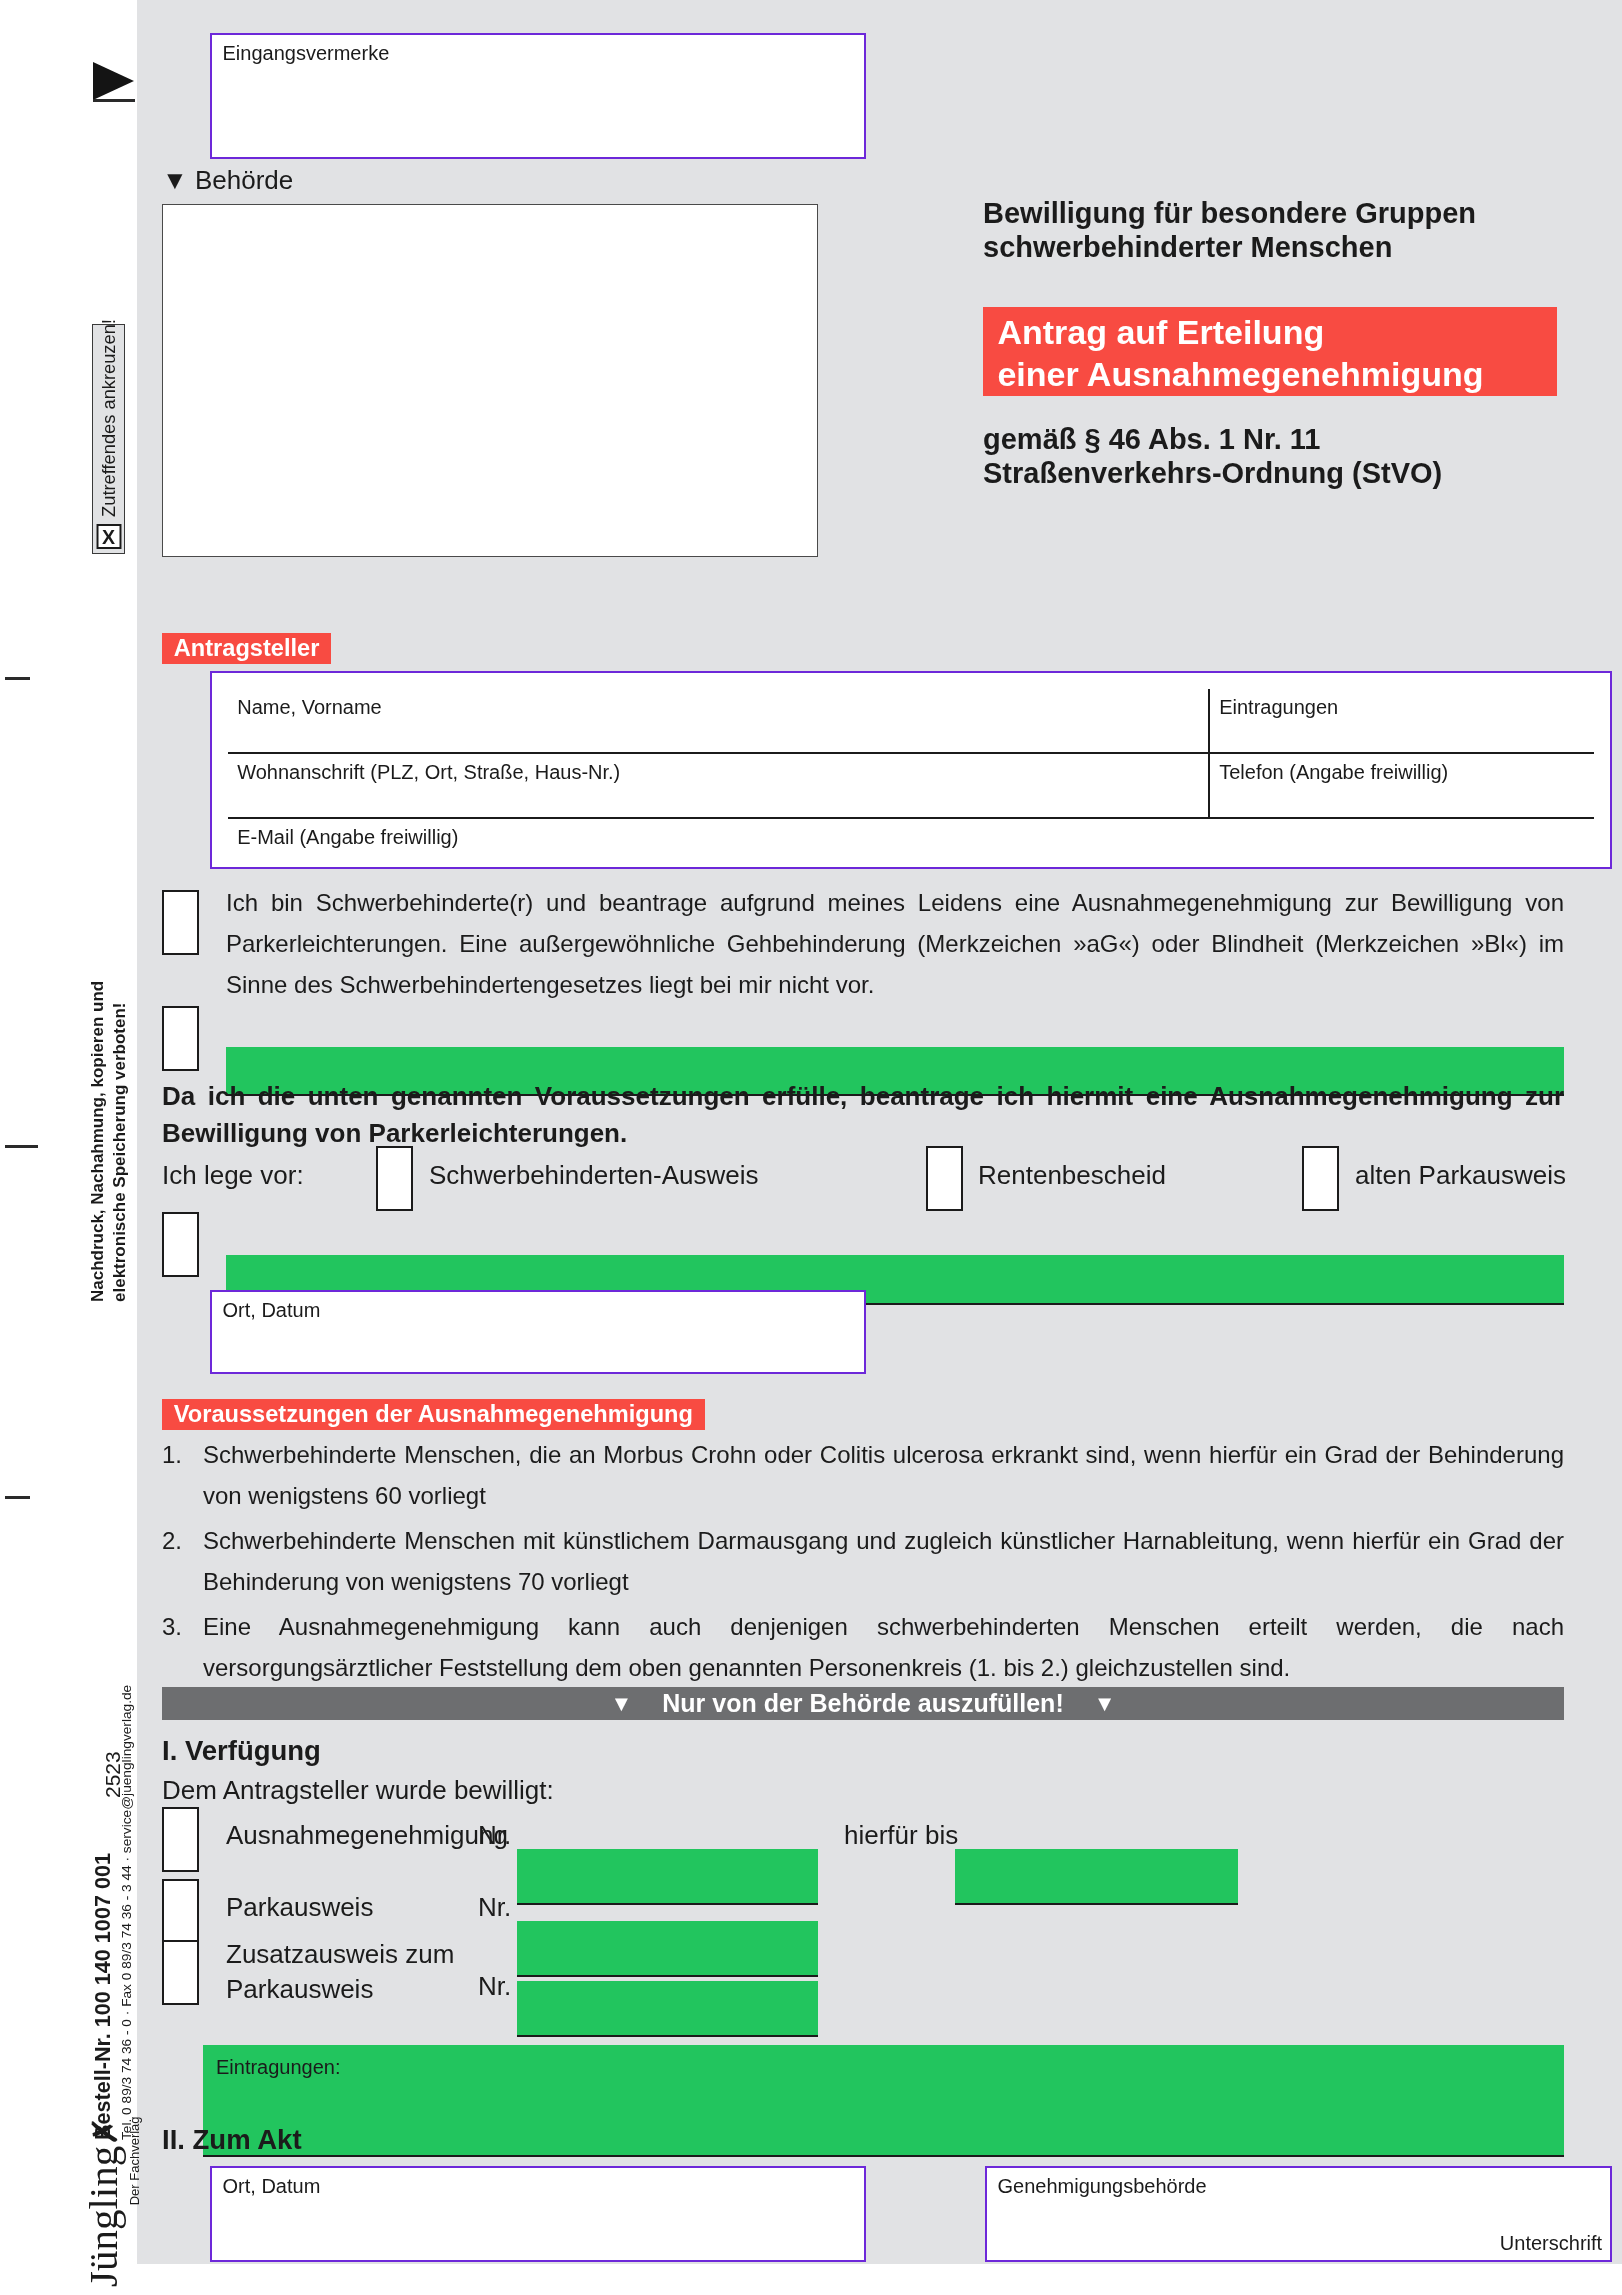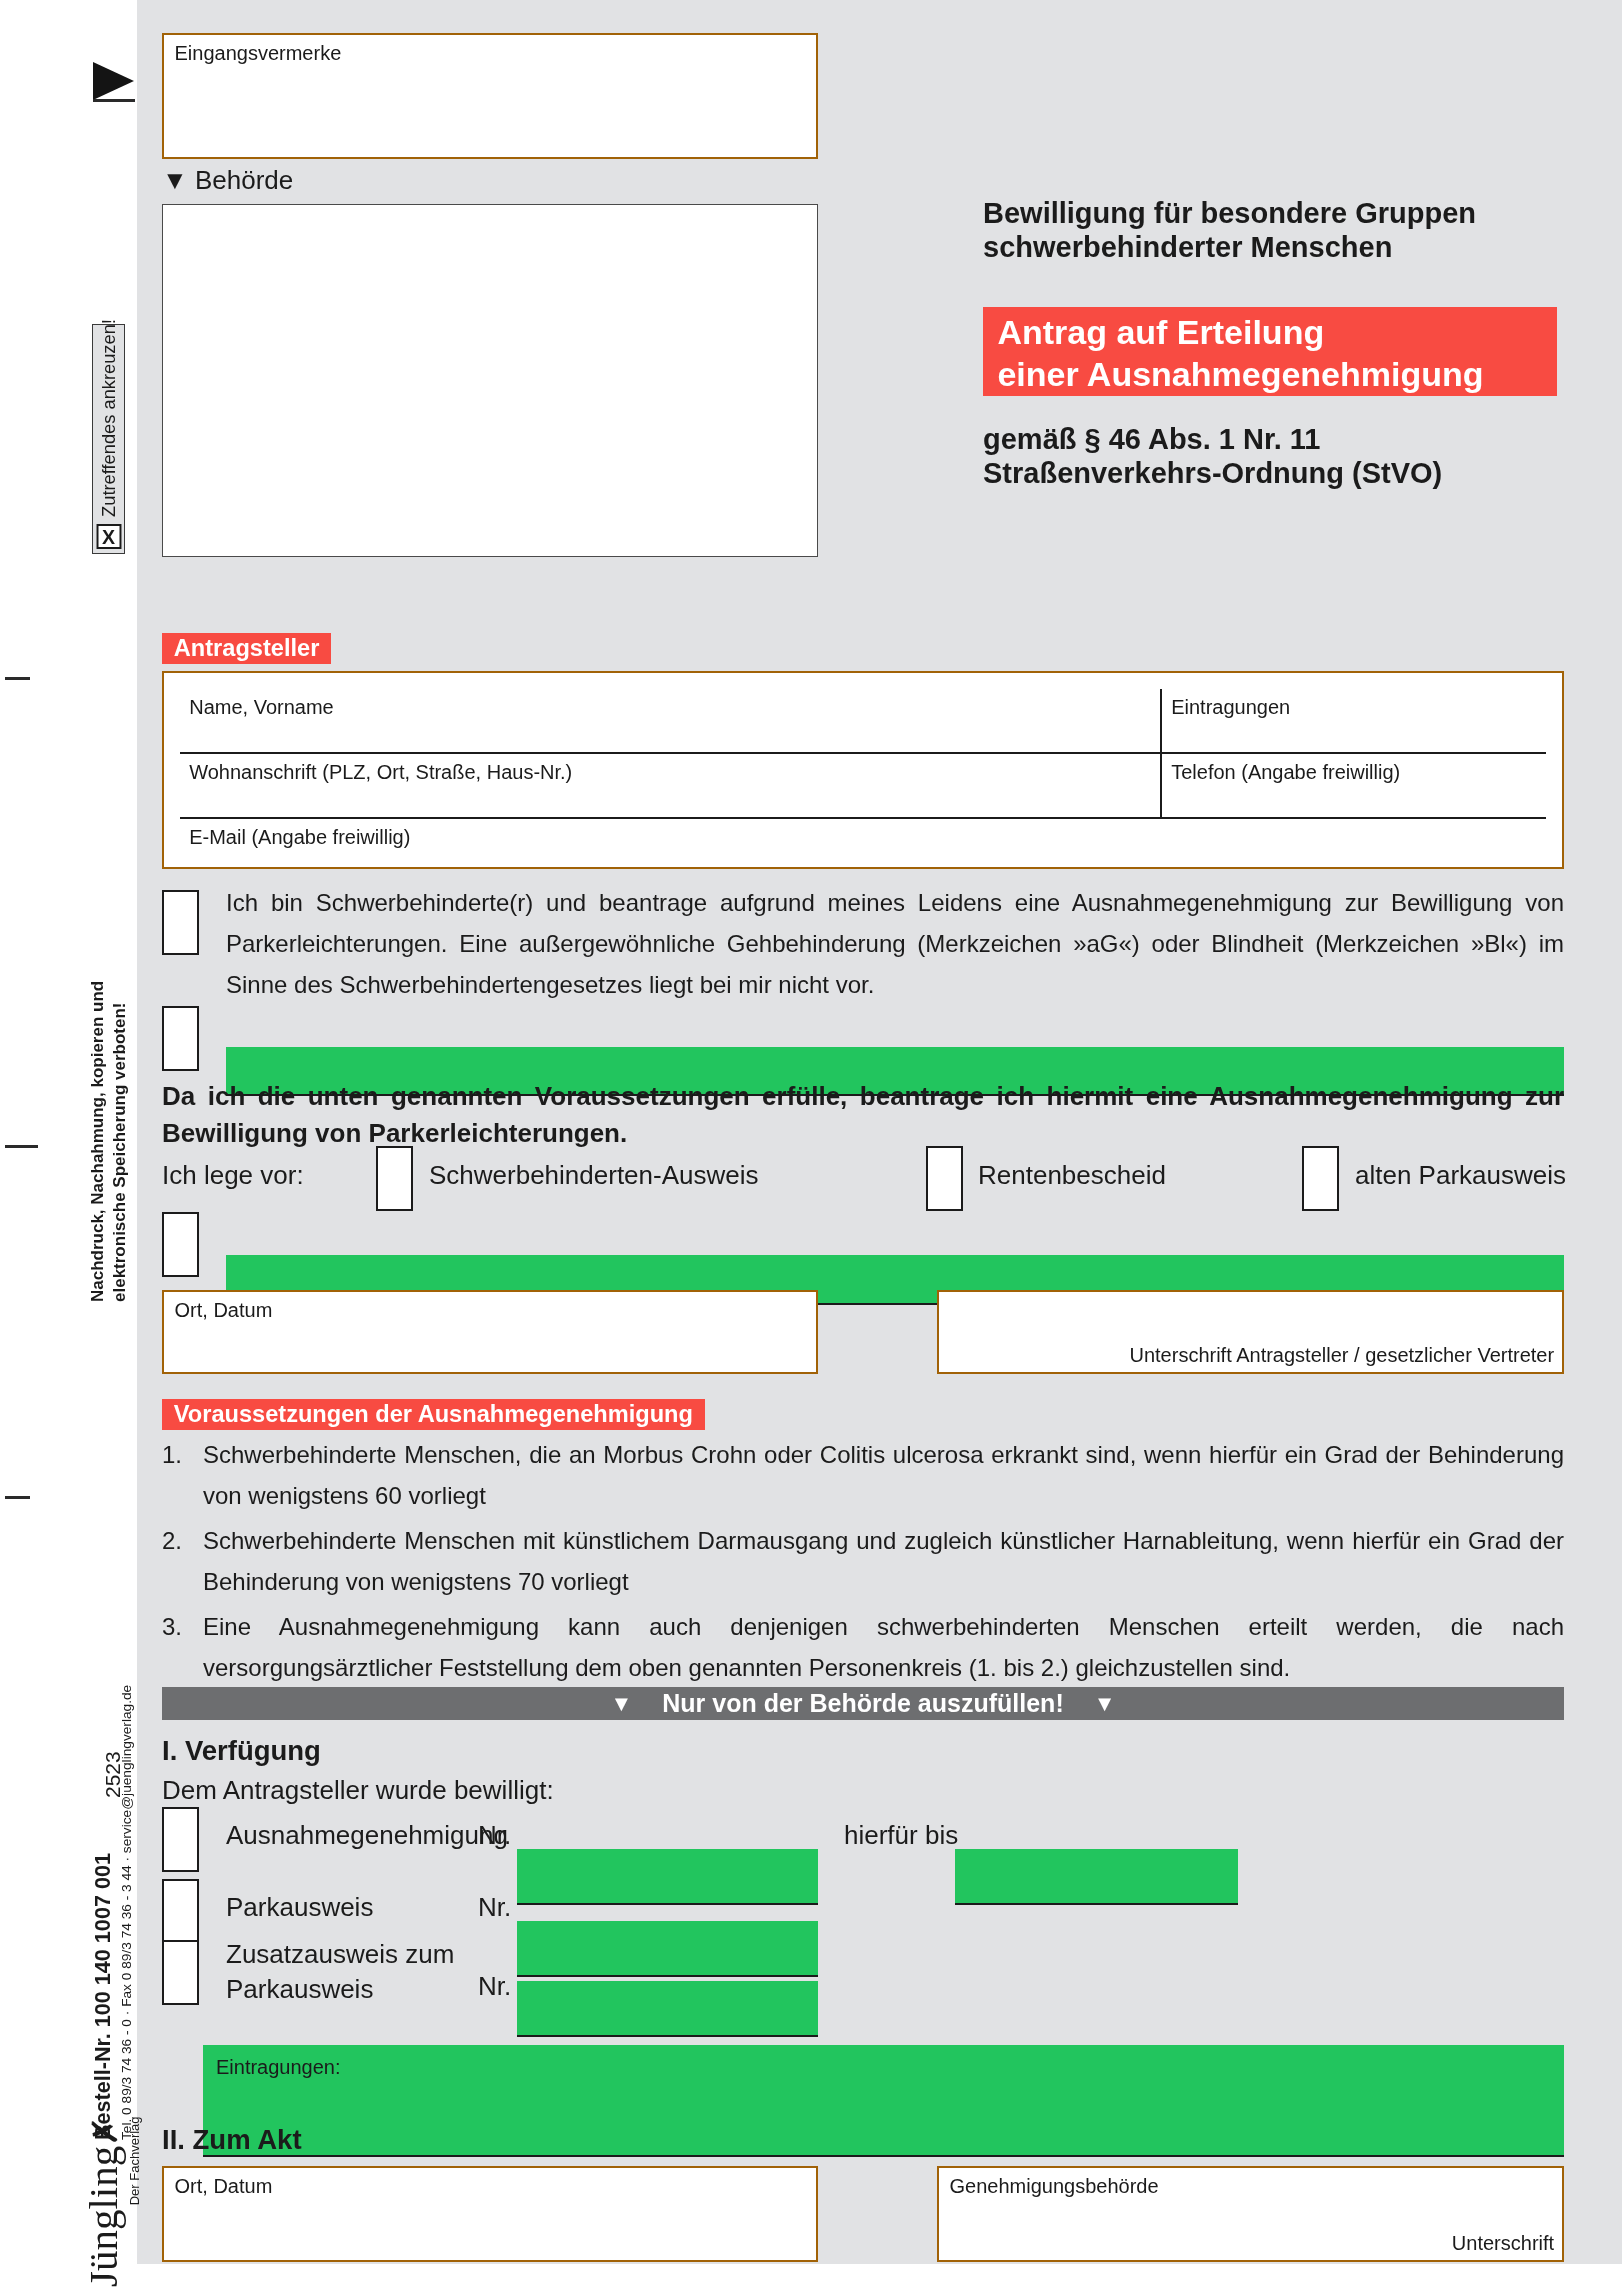--- a/index.html
+++ b/index.html
@@ -2,21 +2,21 @@
 <html style="font-size:10.5px"><head>
 <meta charset="utf-8">
 <style>
   html,body { margin:0; padding:0; background:#fff; }
   .page {
     position:relative; width:1623px; height:2295px; background:#ffffff;
     font-family:"Liberation Sans", sans-serif; color:#1b1b1b; overflow:hidden;
   }
   .gray-area { position:absolute; left:137px; top:0; width:1485px; height:2264px; background:#e1e2e4; }
   .abs { position:absolute; }
-  .box { position:absolute; background:#fff; border:2px solid #a16207; box-sizing:border-box; }
+  .box { position:absolute; background:#fff; border:2px solid #6d28d9; box-sizing:border-box;margin-left:48px; }
   .box-thin { position:absolute; background:#fff; border:1.3px solid #4a4a4a; box-sizing:border-box; }
   .box-label { position:absolute; left:10.5px; top:6.5px; font-size:20px; color:#1b1b1b; }
   .cbx { position:absolute; width:37px; height:65px; background:#fff; border:2.6px solid #1b1b1b; box-sizing:border-box; }
   .fill { position:absolute; background:#22c55e; border-bottom:2.6px solid #1b1b1b;margin-top:43px; }
   .red-tag { position:absolute; background:#f84b42; color:#fff; font-weight:bold; font-size:23.6px; line-height:31px; height:31px; padding:0 11.8px; white-space:nowrap; }
   .body-txt { font-size:24px; line-height:41px; text-align:justify; }
   .lbl { position:absolute; font-size:26px; white-space:nowrap; }
   .rot { position:absolute; transform-origin:0 0; transform:rotate(-90deg); white-space:nowrap; }
   .hdr-sub { position:absolute; font-size:29px; font-weight:bold; line-height:34px; }
   .title-red { position:absolute; background:#f84b42; color:#fff; font-weight:bold; font-size:34px; line-height:42px; padding:3.9px 0 0 14.4px; box-sizing:border-box; }
@@ -99,23 +99,20 @@
   <div class="lbl" style="left:978px; top:1160px;">Rentenbescheid</div>
   <div class="cbx" style="left:1302px; top:1146px;"></div>
   <div class="lbl" style="left:1355px; top:1160px;">alten Parkausweis</div>
 
   <div class="cbx" style="left:162px; top:1212px;"></div>
   <div class="fill" style="left:226px; top:1212px; width:1338px; height:48px;"></div>
 
   <div class="box" style="left:162px; top:1290px; width:656px; height:84px;">
     <span class="box-label">Ort, Datum</span>
   </div>
-  <div class="box" style="left:937px; top:1290px; width:627px; height:84px;">
-    <span style="position:absolute; right:7.9px; bottom:5.2px; font-size:20px;">Unterschrift Antragsteller / gesetzlicher Vertreter</span>
-  </div>
 
   <div class="red-tag" style="left:162px; top:1399px;">Voraussetzungen der Ausnahmegenehmigung</div>
   <div class="abs" style="left:162px; top:1434px; width:1402px;">
     <div class="cond-item">
       <div class="cond-no">1.</div>
       <div class="cond-tx">Schwerbehinderte Menschen, die an Morbus Crohn oder Colitis ulcerosa erkrankt sind, wenn hierfür ein Grad der Behinderung von wenigstens 60 vorliegt</div>
     </div>
     <div class="cond-item">
       <div class="cond-no">2.</div>
       <div class="cond-tx">Schwerbehinderte Menschen mit künstlichem Darmausgang und zugleich künstlicher Harnableitung, wenn hierfür ein Grad der Behinderung von wenigstens 70 vorliegt</div>

